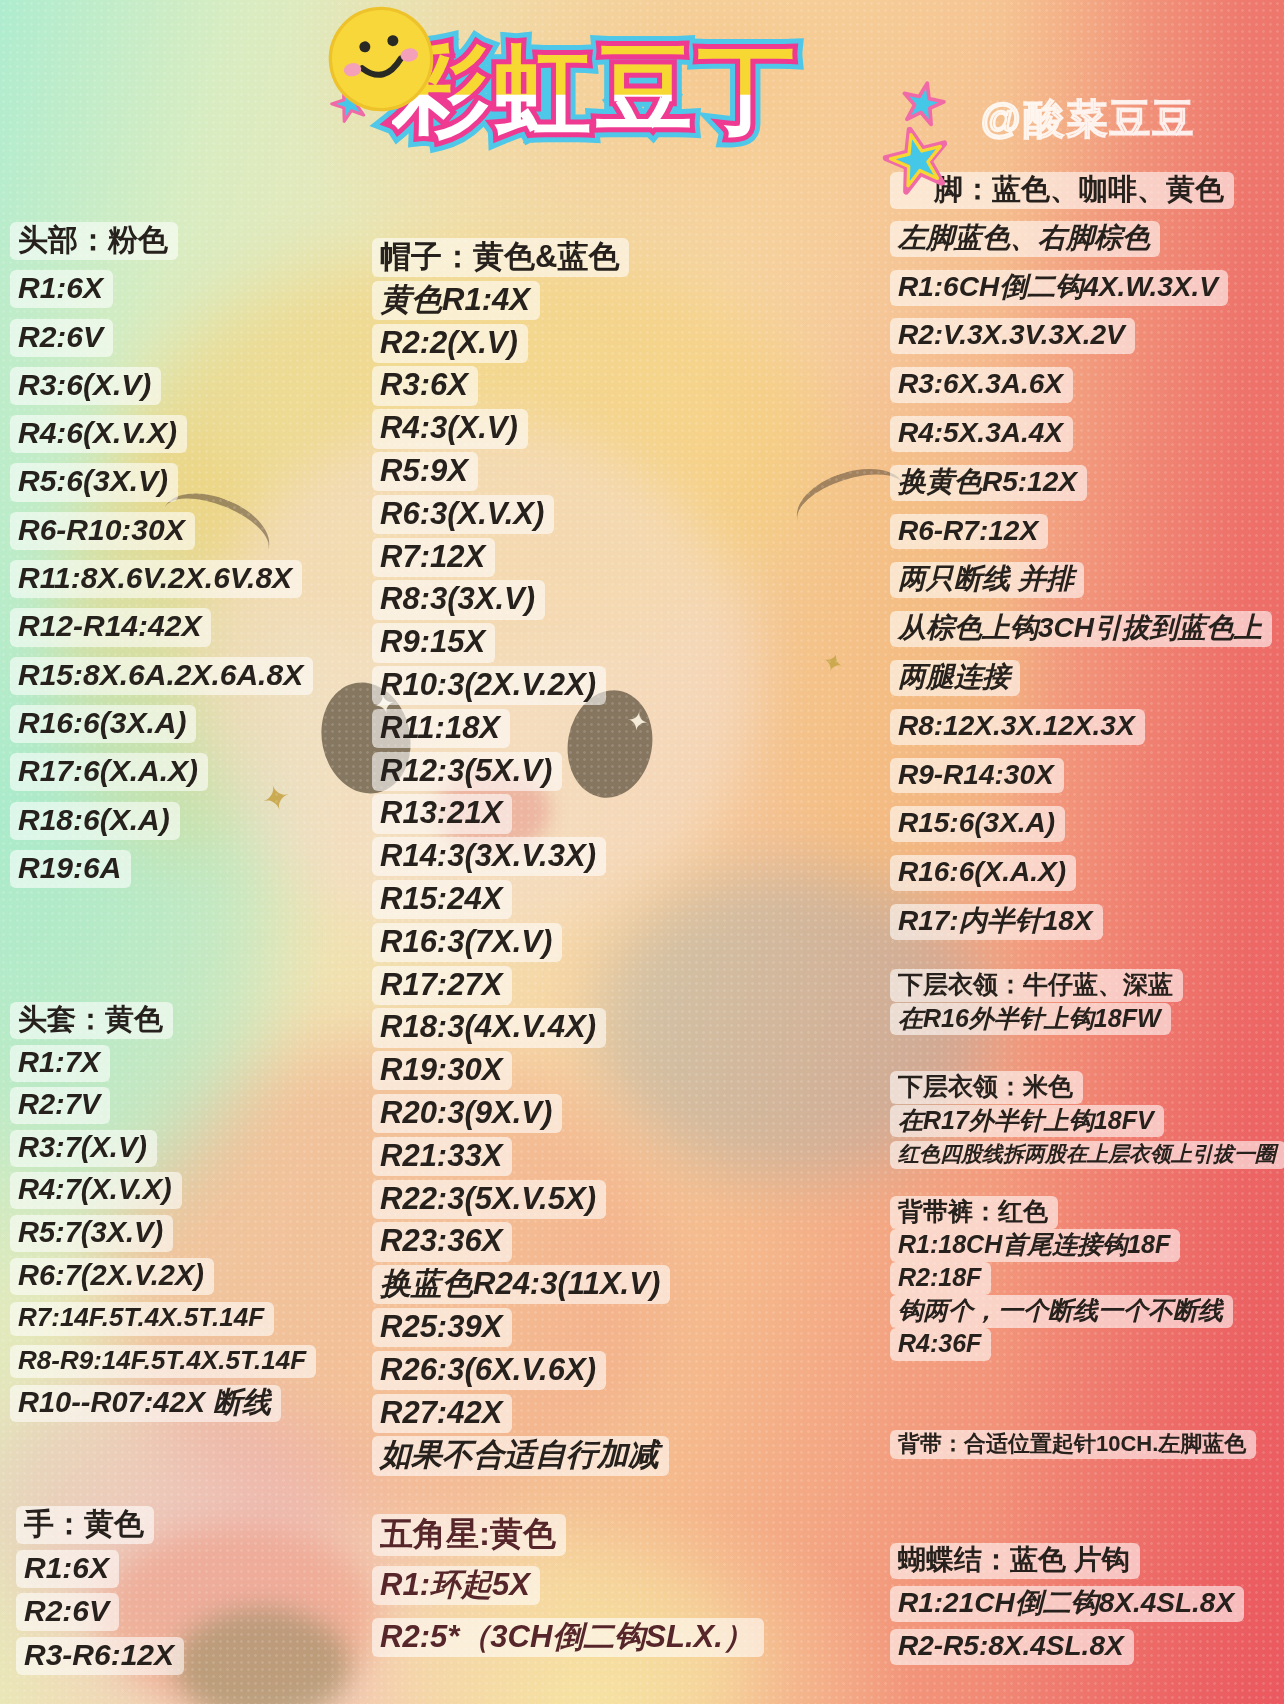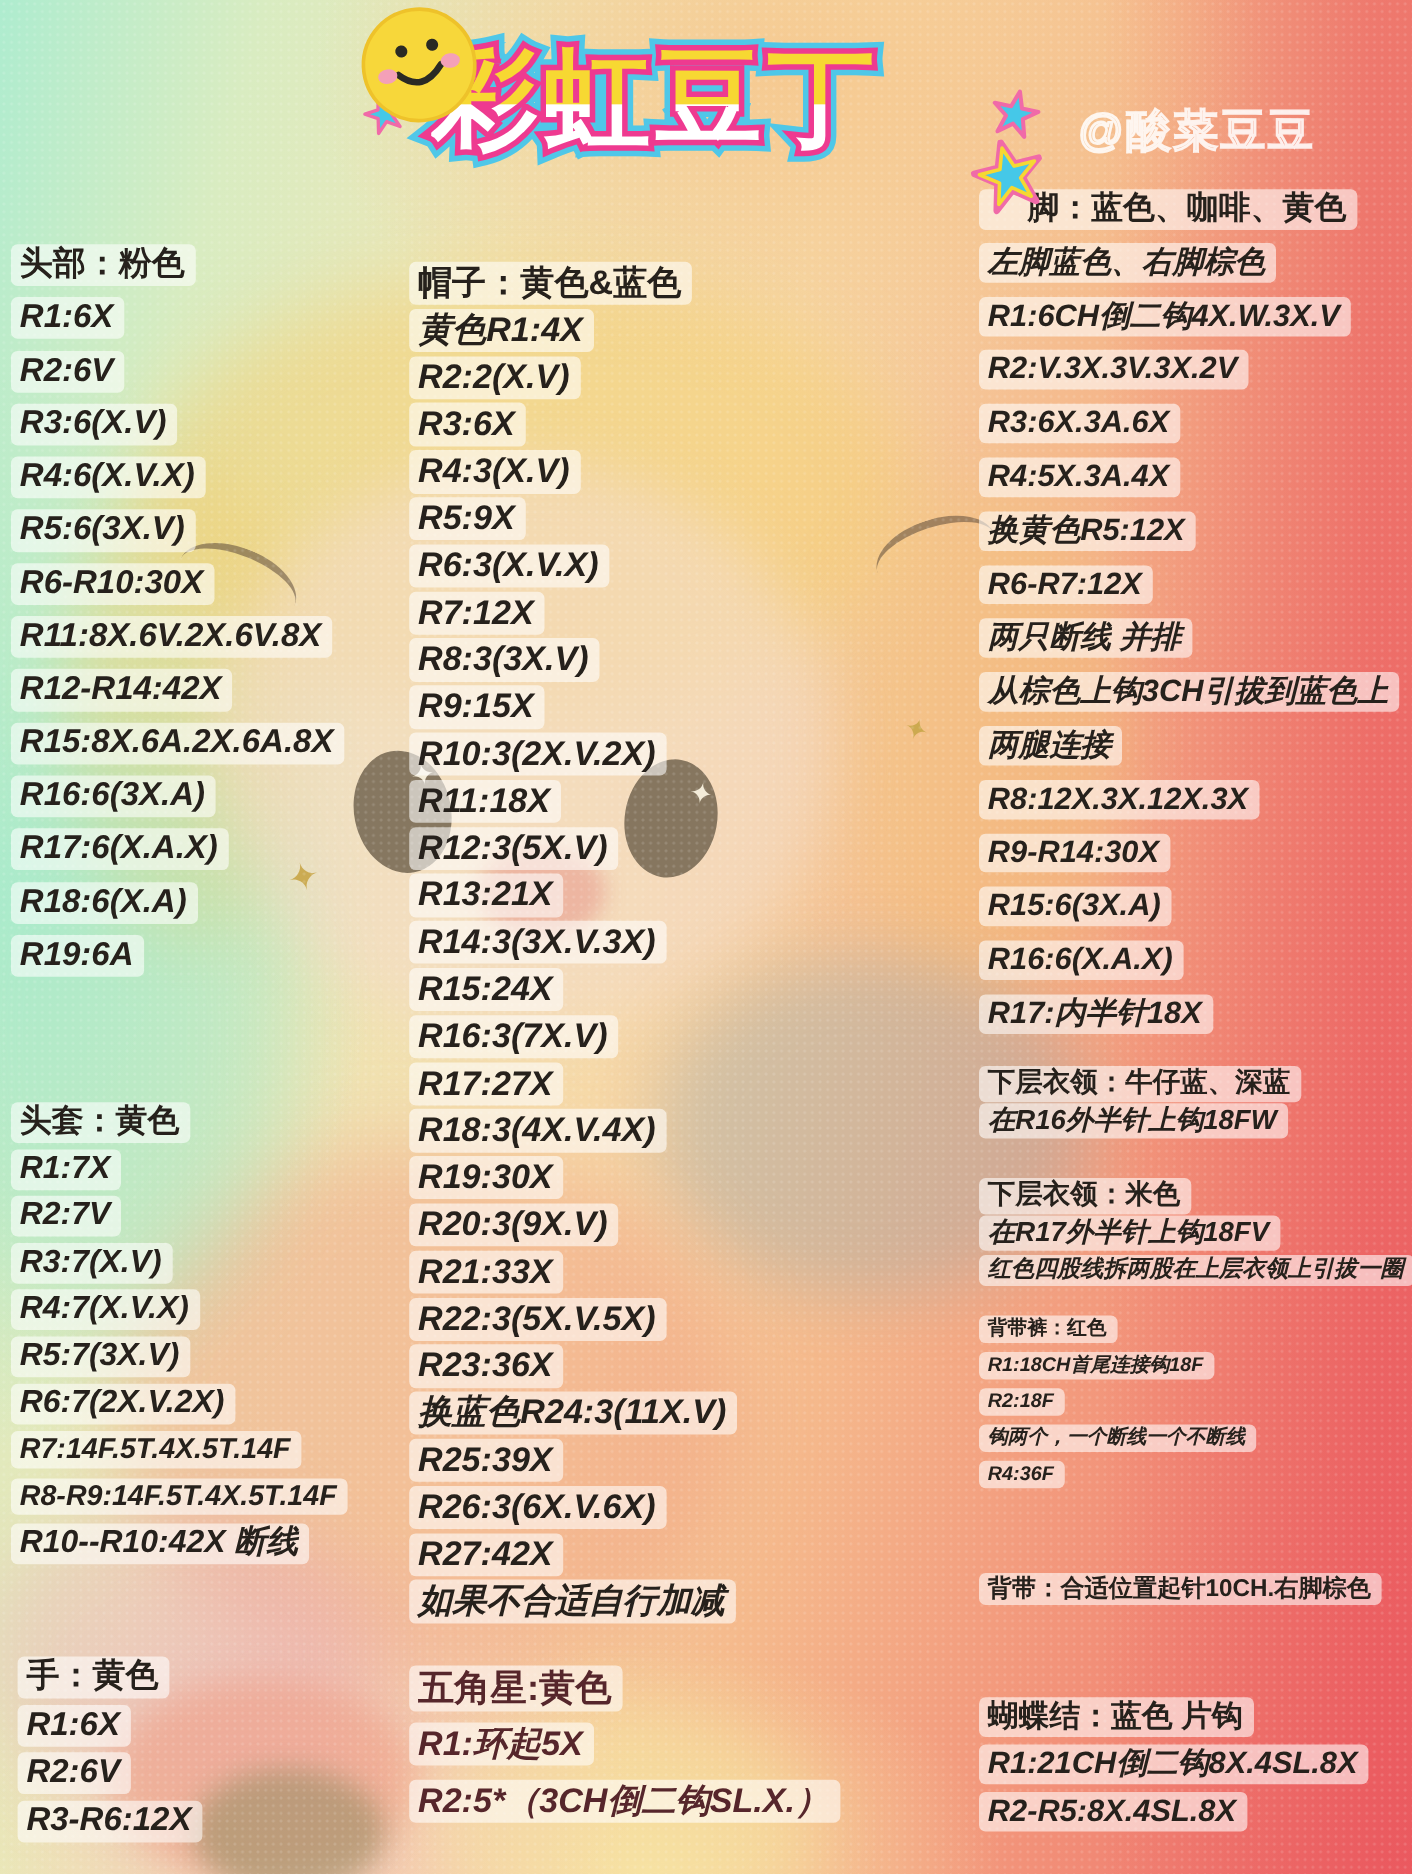--- a/index.html
+++ b/index.html
@@ -68,21 +68,21 @@
   .sec-hands{left:16px;top:1506px;--pitch:43.6px;font-size:30px;}
   .sec-hat{left:372px;top:206px;--pitch:42.8px;font-size:31px;margin-top:32px;}
   .sec-star{left:372px;top:1514px;--pitch:52px;font-size:31px;color:#56262b;}
   .sec-star .pill{color:#56262b;}
   .sec-star .hdr .pill{font-size:33px;}
   .sec-feet{left:890px;top:172px;--pitch:48.8px;font-size:28px;}
   .sec-feet .hdr .pill{font-size:29px;padding-left:44px;}
   .sec-collar1{left:890px;top:969px;--pitch:33.5px;font-size:25px;}
   .sec-collar2{left:890px;top:1071px;--pitch:33.5px;font-size:25px;}
   .sec-collar2 [data-rows] .row:nth-child(2) .pill{font-size:21px;}
-  .sec-overalls{left:890px;top:1196px;--pitch:33px;font-size:18px;}
+  .sec-overalls{left:890px;top:1196px;--pitch:33px;font-size:25px;}
   .sec-strap{left:890px;top:1430px;font-size:22px;}
   .sec-bow{left:890px;top:1526px;--pitch:43px;font-size:28px;margin-top:17px;}
 </style>
 </head>
 <body>
 
 <div class="blob b-hood"></div>
 <div class="blob b-hood-l"></div>
 <div class="blob b-hood-r"></div>
 <div class="blob b-face"></div>
@@ -157,21 +157,21 @@
   <div class="row hdr"><span class="pill">头套：黄色</span></div>
   <div data-rows="sections.hood.rows">
       <div class="row"><span class="pill">R1:7X</span></div>
       <div class="row"><span class="pill">R2:7V</span></div>
       <div class="row"><span class="pill">R3:7(X.V)</span></div>
       <div class="row"><span class="pill">R4:7(X.V.X)</span></div>
       <div class="row"><span class="pill">R5:7(3X.V)</span></div>
       <div class="row"><span class="pill">R6:7(2X.V.2X)</span></div>
       <div class="row"><span class="pill">R7:14F.5T.4X.5T.14F</span></div>
       <div class="row"><span class="pill">R8-R9:14F.5T.4X.5T.14F</span></div>
-      <div class="row"><span class="pill">R10--R10:42X 断线</span></div>
+      <div class="row"><span class="pill">R10--R07:42X 断线</span></div>
     </div>
 </div>
 <div class="sec sec-hands">
   <div class="row hdr"><span class="pill">手：黄色</span></div>
   <div data-rows="sections.hands.rows">
       <div class="row"><span class="pill">R1:6X</span></div>
       <div class="row"><span class="pill">R2:6V</span></div>
       <div class="row"><span class="pill">R3-R6:12X</span></div>
     </div>
 </div>
@@ -253,21 +253,21 @@
 <div class="sec sec-overalls">
   <div class="row hdr"><span class="pill">背带裤：红色</span></div>
   <div data-rows="sections.overalls.rows">
       <div class="row"><span class="pill">R1:18CH首尾连接钩18F</span></div>
       <div class="row"><span class="pill">R2:18F</span></div>
       <div class="row"><span class="pill">钩两个，一个断线一个不断线</span></div>
       <div class="row"><span class="pill">R4:36F</span></div>
     </div>
 </div>
 <div class="sec sec-strap">
-  <div class="row hdr"><span class="pill">背带：合适位置起针10CH.右脚棕色</span></div>
+  <div class="row hdr"><span class="pill">背带：合适位置起针10CH.左脚蓝色</span></div>
 </div>
 <div class="sec sec-bow">
   <div class="row hdr"><span class="pill">蝴蝶结：蓝色 片钩</span></div>
   <div data-rows="sections.bow.rows">
       <div class="row"><span class="pill">R1:21CH倒二钩8X.4SL.8X</span></div>
       <div class="row"><span class="pill">R2-R5:8X.4SL.8X</span></div>
     </div>
 </div>
 
 </body></html>

